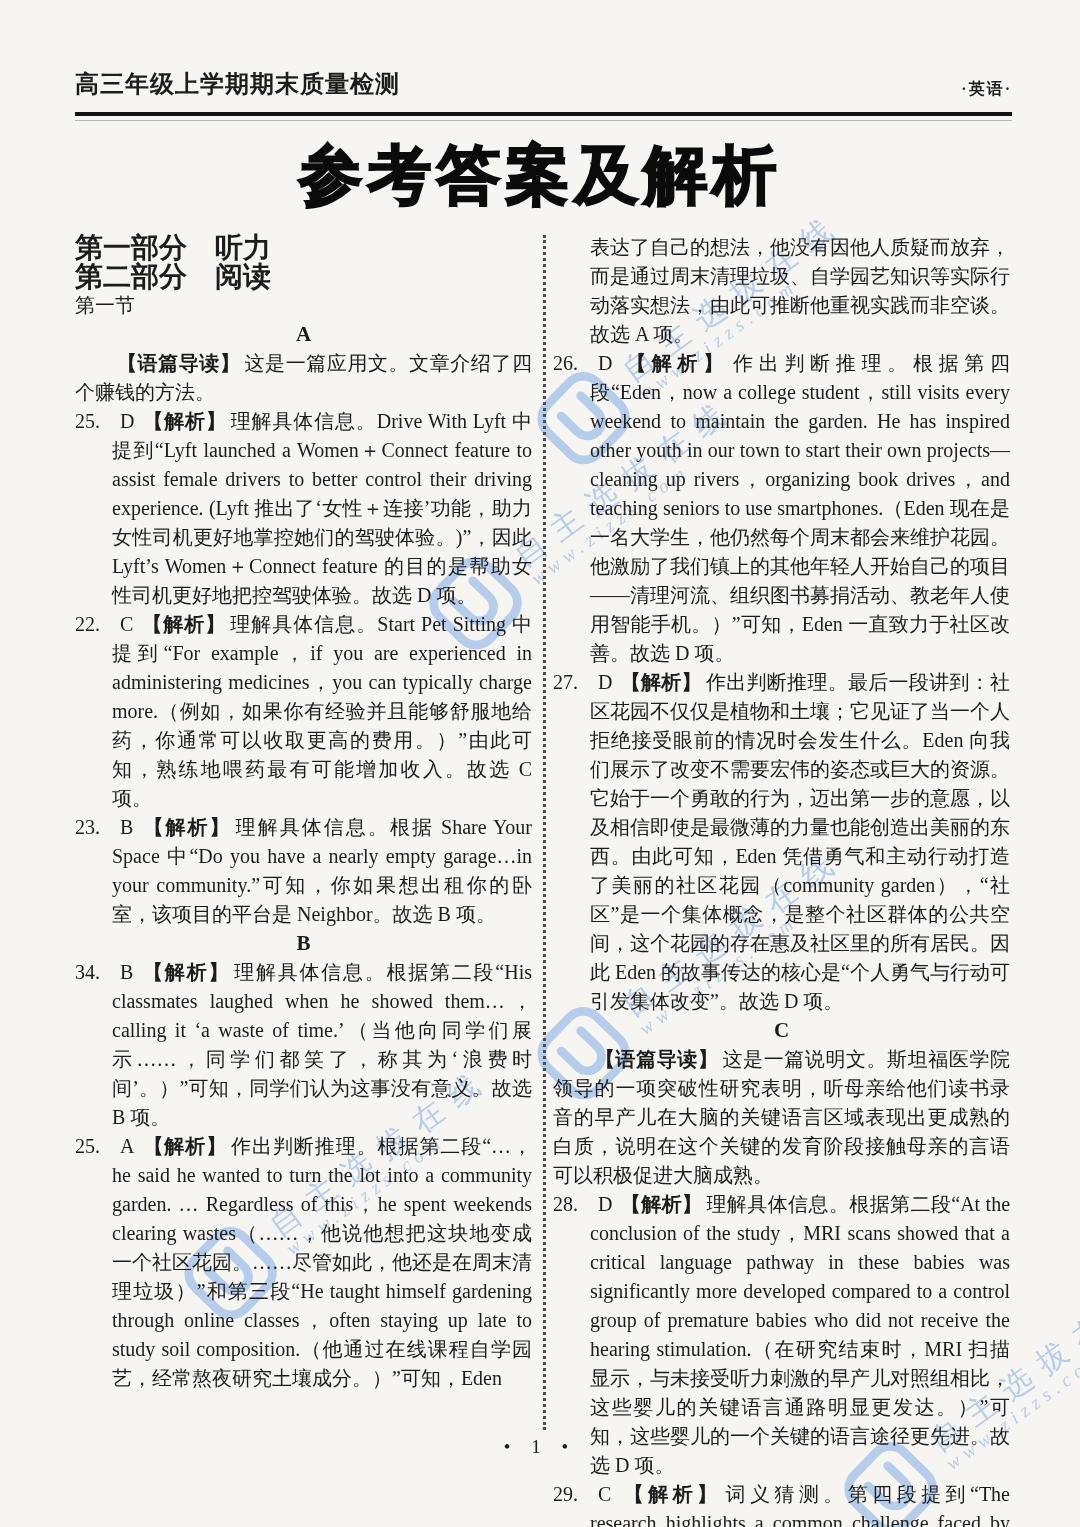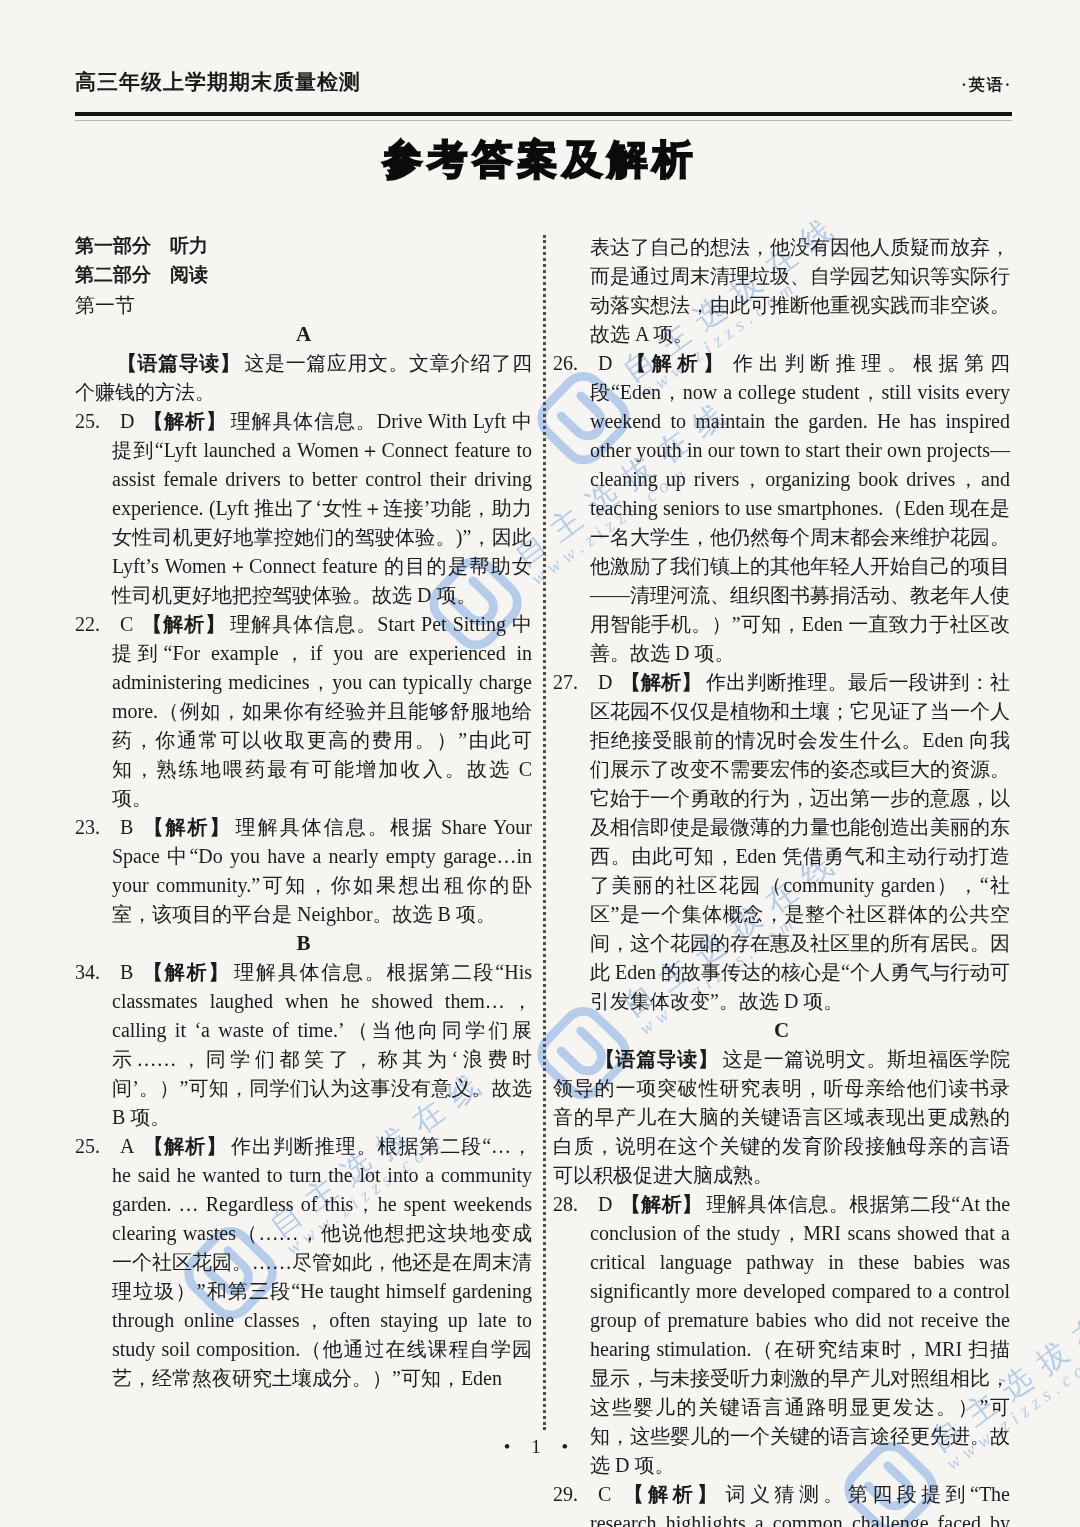--- a/index.html
+++ b/index.html
@@ -13,56 +13,56 @@
     overflow:hidden;
   }
   
   .hdr{
     position:absolute;left:75px;right:68px;top:68px;
     display:flex;justify-content:space-between;align-items:flex-end;
     z-index:2;
   }
   .hdr-left{
     font-family:"Liberation Sans","DejaVu Sans",sans-serif;
-    font-weight:700;font-size:21px;letter-spacing:1px;
+    font-weight:700;font-size:24px;letter-spacing:1px;
   }
   .hdr-right{font-weight:700;font-size:16px;letter-spacing:2px;}
   .hdr-rule{
     position:absolute;left:75px;right:68px;top:112px;height:0;
     border-top:4px solid #141414;z-index:2;
   }
   .hdr-rule-thin{
     position:absolute;left:75px;right:68px;top:120px;height:0;
     border-top:1px solid #b9b7b3;z-index:2;
   }
   
   .doc-title{
     position:absolute;left:0;right:0;top:132px;
     text-align:center;
     font-family:"Liberation Sans","DejaVu Sans",sans-serif;
-    font-weight:900;font-size:40px;letter-spacing:5px;
+    font-weight:900;font-size:64px;letter-spacing:5px;
     -webkit-text-stroke:2px #0b0b0b;
     color:#0b0b0b;z-index:2;margin:0;
   }
   
   .col{
     position:absolute;top:233px;
     font-size:20px;line-height:29px;
     text-align:justify;z-index:2;
   }
   .col-left{left:75px;width:457px;}
   .col-right{left:553px;width:457px;}
   .divider{
     position:absolute;left:543px;top:235px;height:1195px;width:0;
     border-left:3px dotted #4c4c4c;z-index:2;
   }
   .col p{margin:0;}
   .h-part{
-    font-family:Liberation Mono, monospace;
-    font-weight:700;font-size:19px;
+    font-family:Liberation Serif, serif;
+    font-weight:700;font-size:28px;
   }
   .ansgrid{display:grid;grid-template-columns:192px 1fr;}
   .rng{margin-right:16px;}
   .ltr{letter-spacing:2px;}
   .plabel{text-align:center;font-weight:700;font-size:21px;}
   .intro{text-indent:40px;}
   .tag{
     font-family:"Liberation Sans","DejaVu Sans",sans-serif;
     font-weight:700;margin:0 4px 0 2px;
   }

